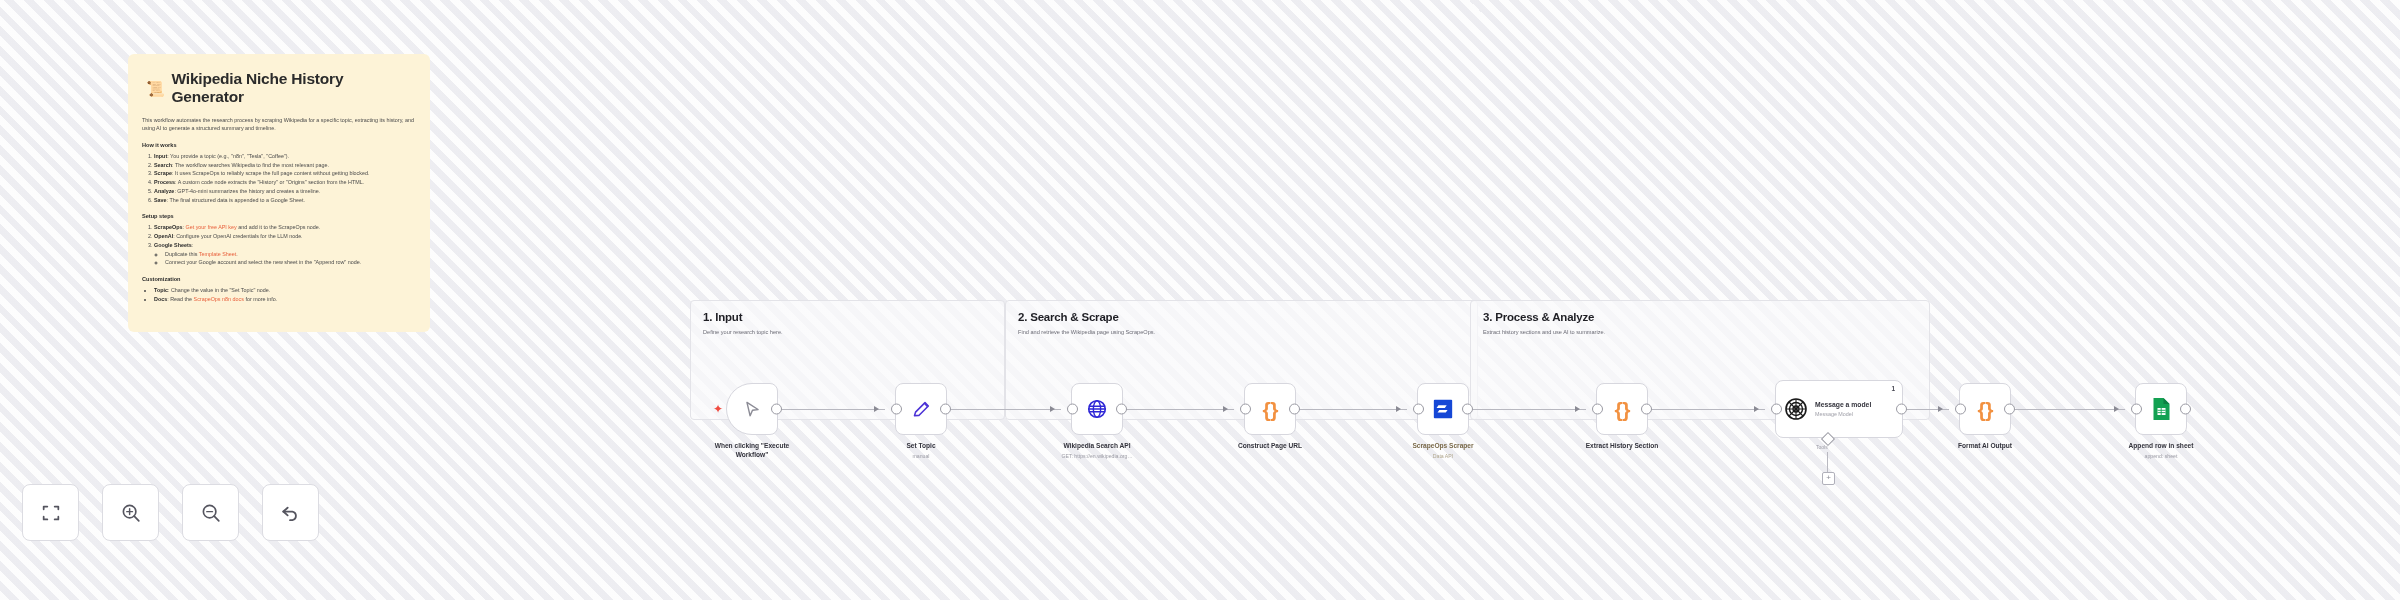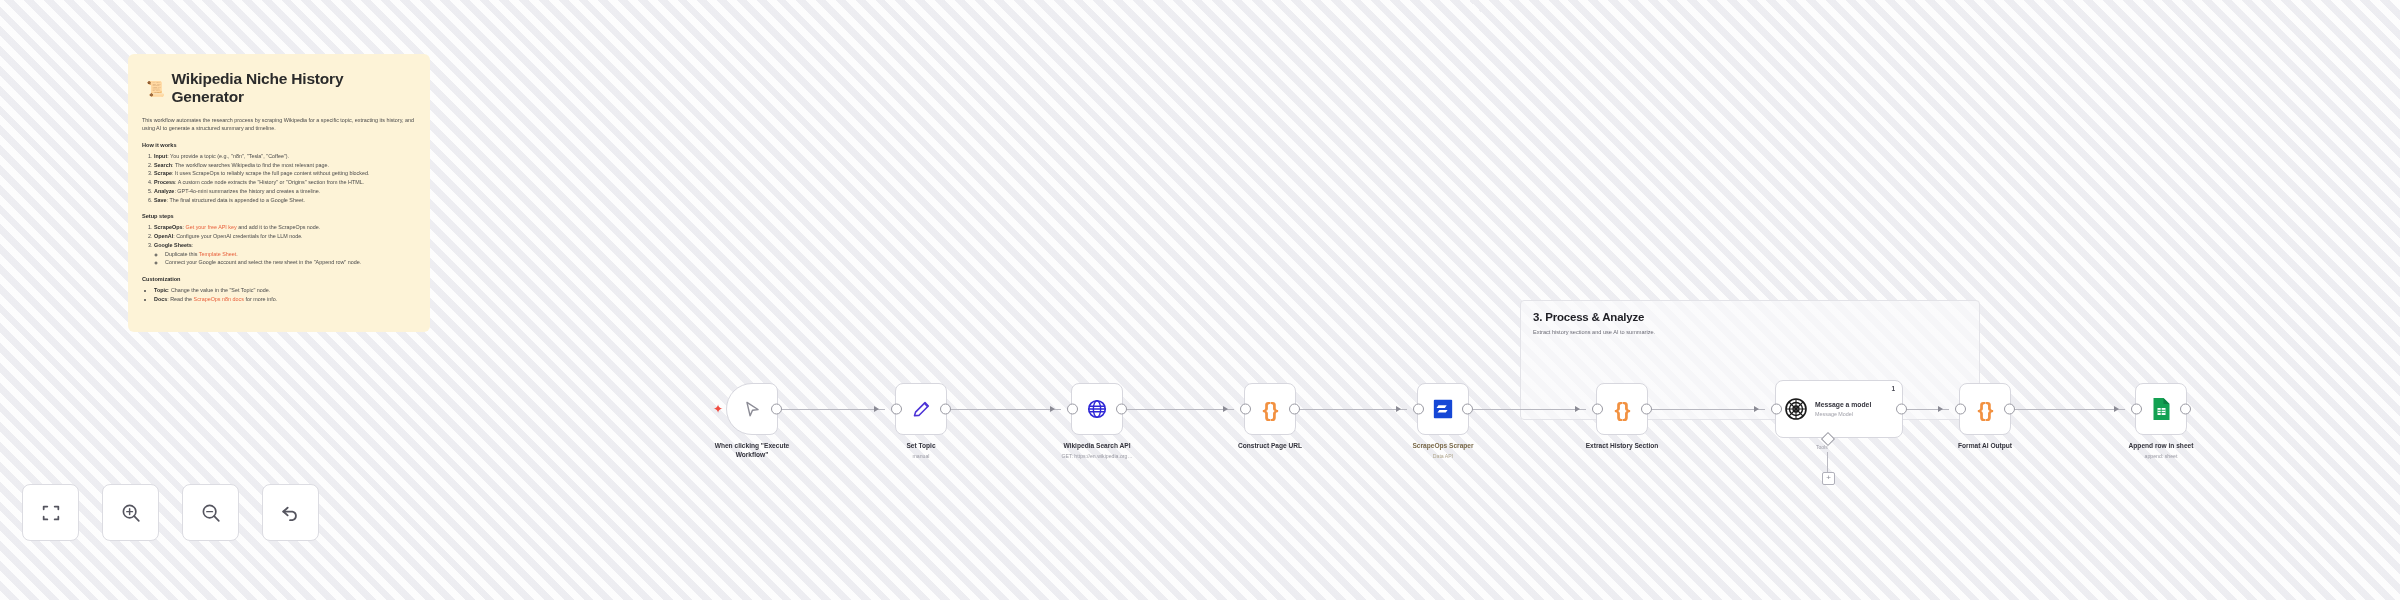--- a/index.html
+++ b/index.html
@@ -100,21 +100,21 @@
   }
   .section .sec-sub {
     font-size: 5.6px;
     color: #6b6b75;
     margin: 0;
     line-height: 1.5;
   }
 
   #sec1 { left: 690px;  width: 315px; }
   #sec2 { left: 1005px; width: 473px; }
-  #sec3 { left: 1520px; width: 460px; }
+  #sec3 { left: 1470px; width: 460px; }
   #sec4 { left: 1978px; width: 222px; }
 
   
   .node {
     position: absolute;
     background: #fff;
     border: 1px solid #d7d7de;
     border-radius: 8px;
     box-sizing: border-box;
     display: flex;
@@ -282,20 +282,28 @@
       </li>
     </ol>
 
     <h4>Customization</h4>
     <ul>
       <li><b>Topic</b><span>: Change the value in the "Set Topic" node.</span></li>
       <li><b>Docs</b><span>: Read the </span><a class="lk">ScrapeOps n8n docs</a><span> for more info.</span></li>
     </ul>
   </div>
 
+  <div class="section" id="sec1">
+    <div class="sec-title">1. Input</div>
+    <div class="sec-sub">Define your research topic here.</div>
+  </div>
+  <div class="section" id="sec2">
+    <div class="sec-title">2. Search &amp; Scrape</div>
+    <div class="sec-sub">Find and retrieve the Wikipedia page using ScrapeOps.</div>
+  </div>
   <div class="section" id="sec3">
     <div class="sec-title">3. Process &amp; Analyze</div>
     <div class="sec-sub">Extract history sections and use AI to summarize.</div>
   </div>
 
   <div class="wire" style="left:770px;  width:115px;"></div>
   <div class="arrow" style="left:874px;"></div>
   <div class="wire" style="left:947px;  width:114px;"></div>
   <div class="arrow" style="left:1050px;"></div>
   <div class="wire" style="left:1122px; width:112px;"></div>

